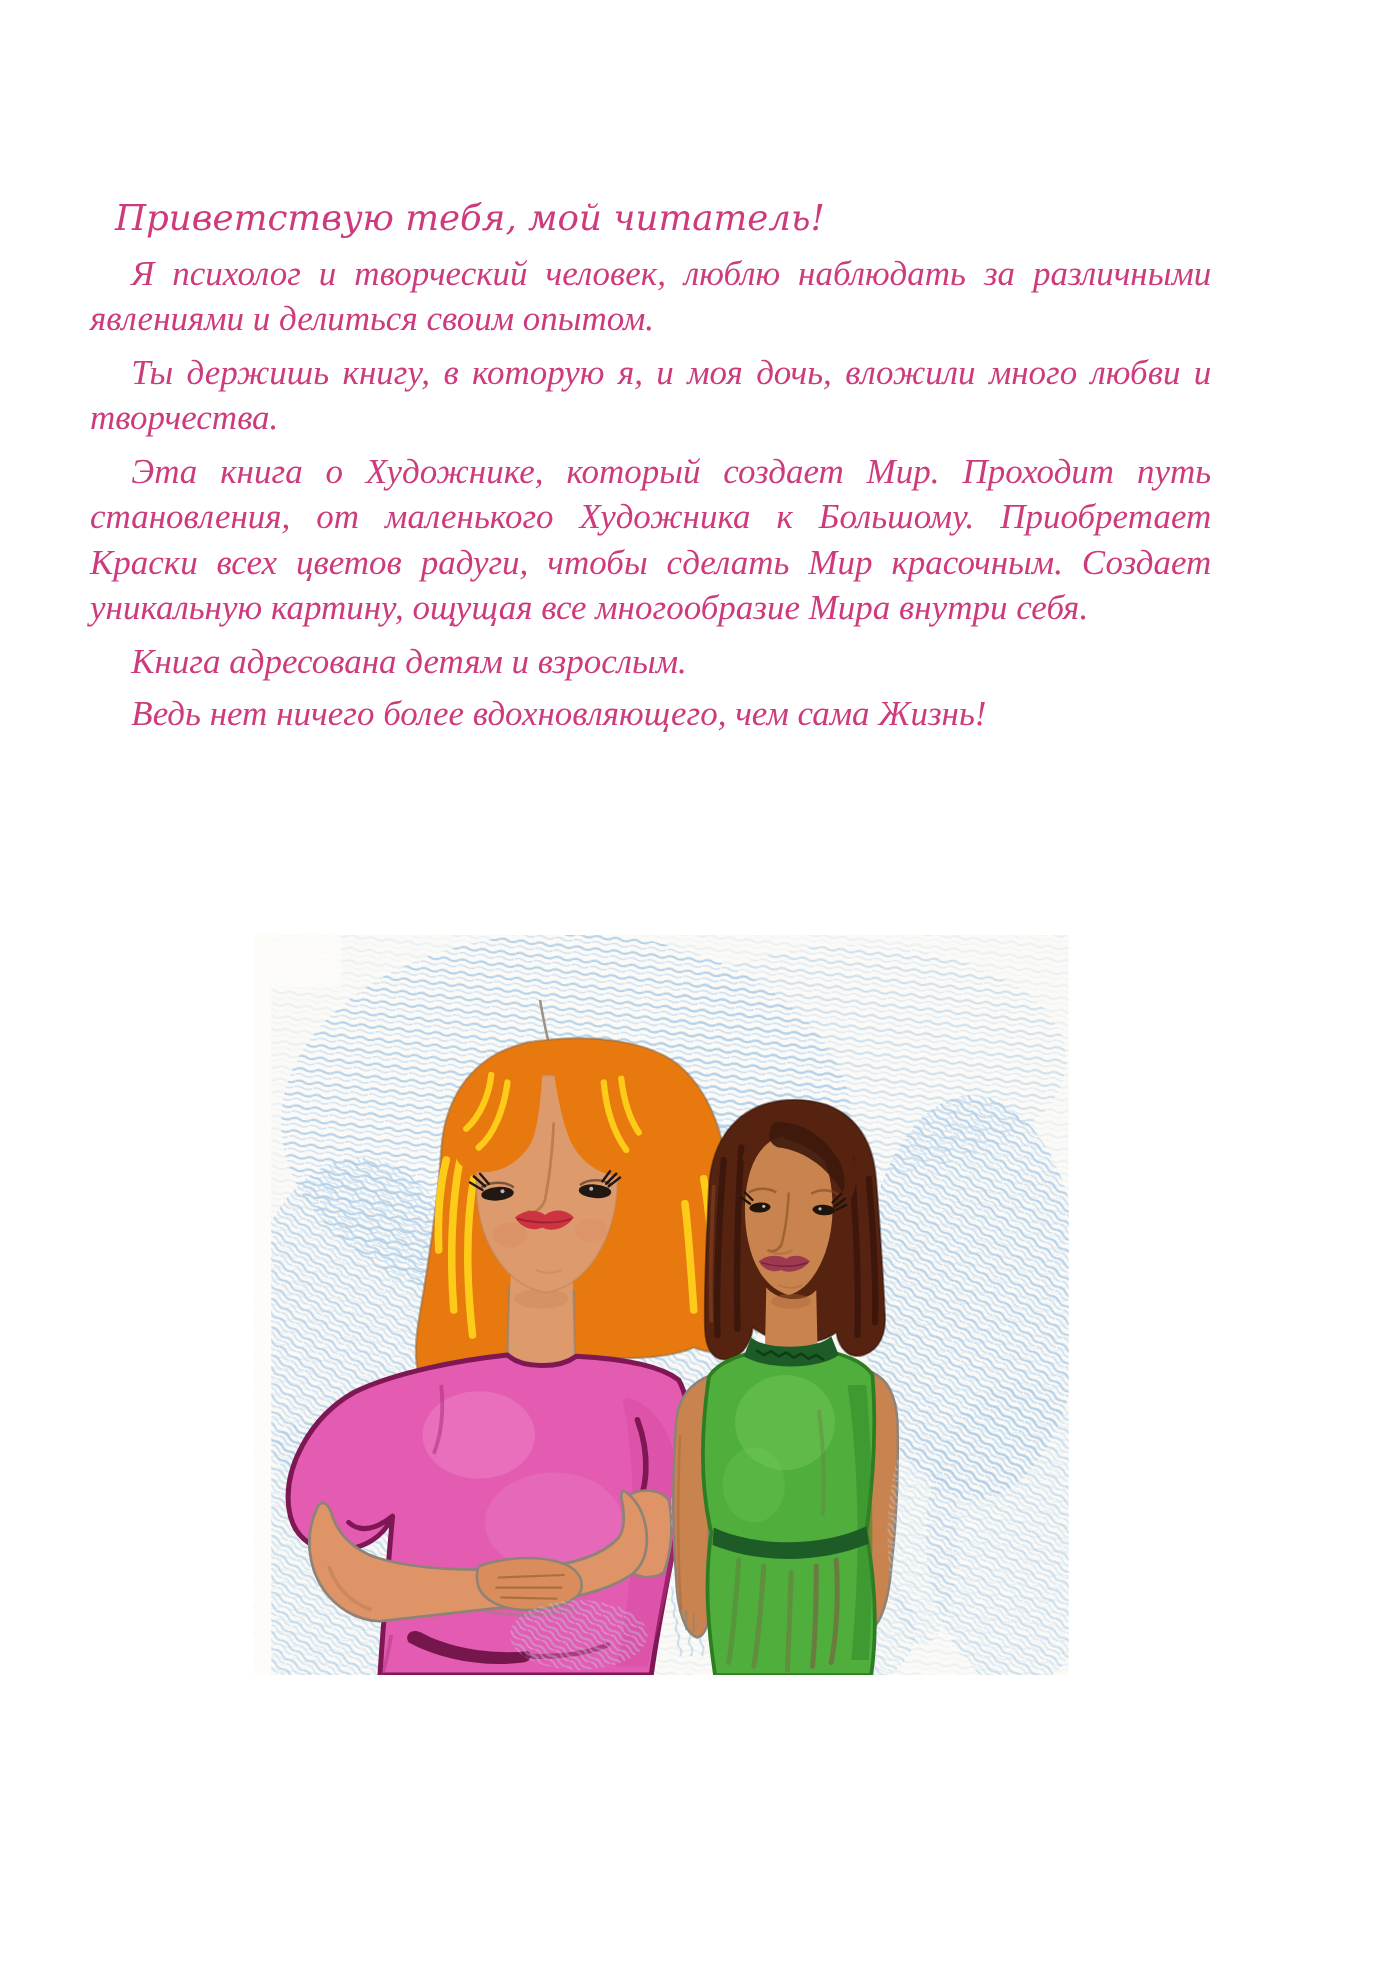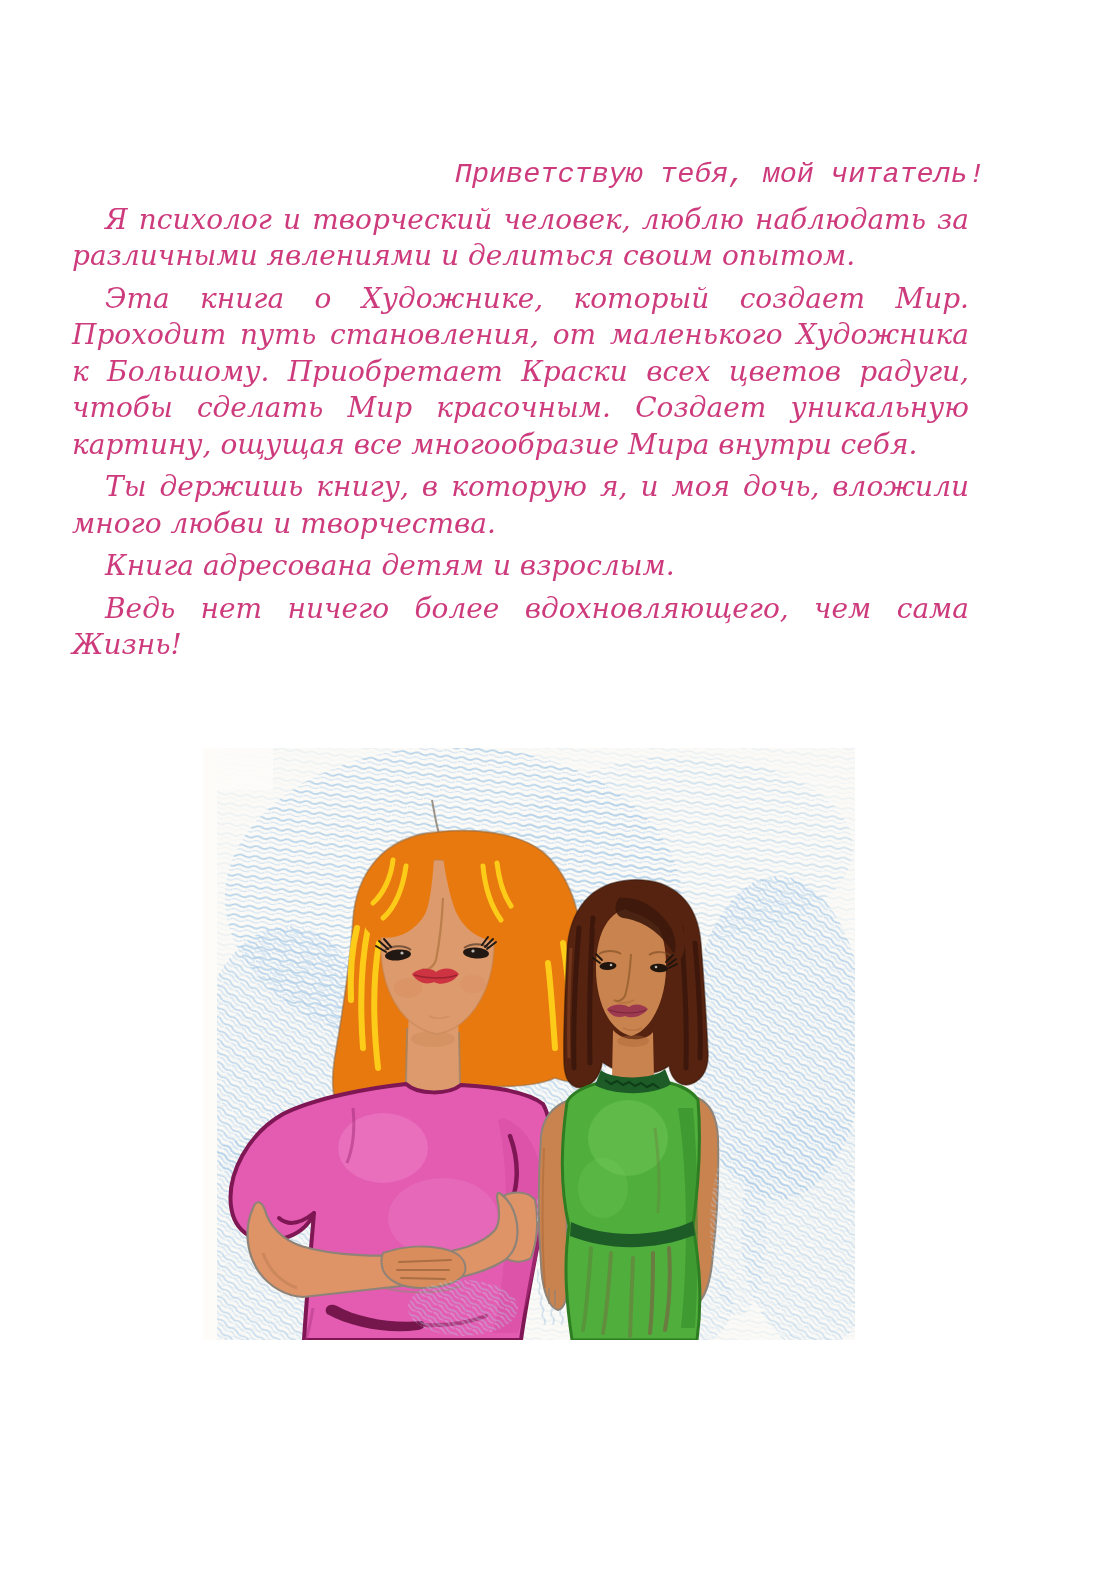--- a/index.html
+++ b/index.html
@@ -19,48 +19,48 @@
     color: var(--text-pink, #cd3b7d);
     font-style: italic;
     font-size: 28px;
     line-height: 36.5px;
   }
   .title {
     margin: 0 0 8px 0;
     padding-left: 20px;
     font-size: 28.5px;
     font-weight: normal;
-    text-align: right;
+    text-align: left;
     text-indent: 0;
-    font-family: Liberation Mono, monospace;
   }
   .para {
     margin: 0 16px 6px 0;
     text-align: justify;
     text-indent: 33px;
+    font-family: Liberation Serif, serif;
   }
   .para:last-child { margin-bottom: 0; }
   .illustration {
     position: absolute;
     left: 203px;
     top: 748px;
     width: 652px;
     height: 592px;
   }
 </style>
 </head>
 <body>
 
 <div class="page">
 
   <div class="text-block">
     <h1 class="title">Приветствую тебя, мой читатель!</h1>
     <p class="para">Я психолог и творческий человек, люблю наблюдать за различными явлениями и делиться своим опытом.</p>
+    <p class="para">Ты держишь книгу, в которую я, и моя дочь, вложили много любви и творчества.</p>
     <p class="para">Эта книга о Художнике, который создает Мир. Проходит путь становления, от маленького Художника к Большому. Приобретает Краски всех цветов радуги, чтобы сделать Мир красочным. Создает уникальную картину, ощущая все многообразие Мира внутри себя.</p>
-    <p class="para">Ты держишь книгу, в которую я, и моя дочь, вложили много любви и творчества.</p>
     <p class="para">Книга адресована детям и взрослым.</p>
     <p class="para">Ведь нет ничего более вдохновляющего, чем сама Жизнь!</p>
   </div>
 
   <svg class="illustration" viewBox="0 0 652 592" xmlns="http://www.w3.org/2000/svg">
     <defs>
       <pattern id="h1" width="14" height="9" patternUnits="userSpaceOnUse" patternTransform="rotate(36)">
         <path d="M0,2.5 q3.5,-2 7,0 t7,0" fill="none" stroke="#aecde9" stroke-width="1.7"></path>
         <path d="M-1,6.5 q3.5,-2 7,0 t7,0" fill="none" stroke="#c6dcf0" stroke-width="1.3"></path>
       </pattern>

